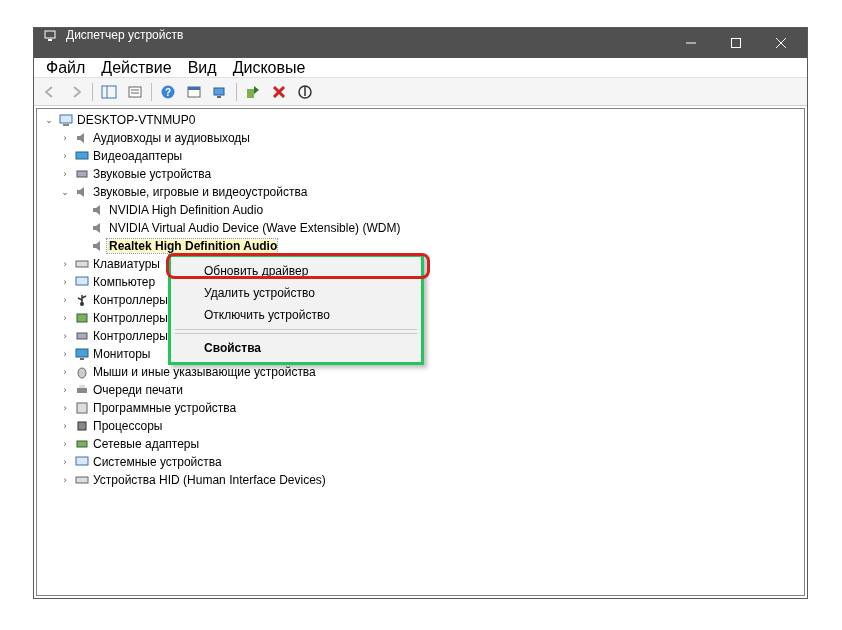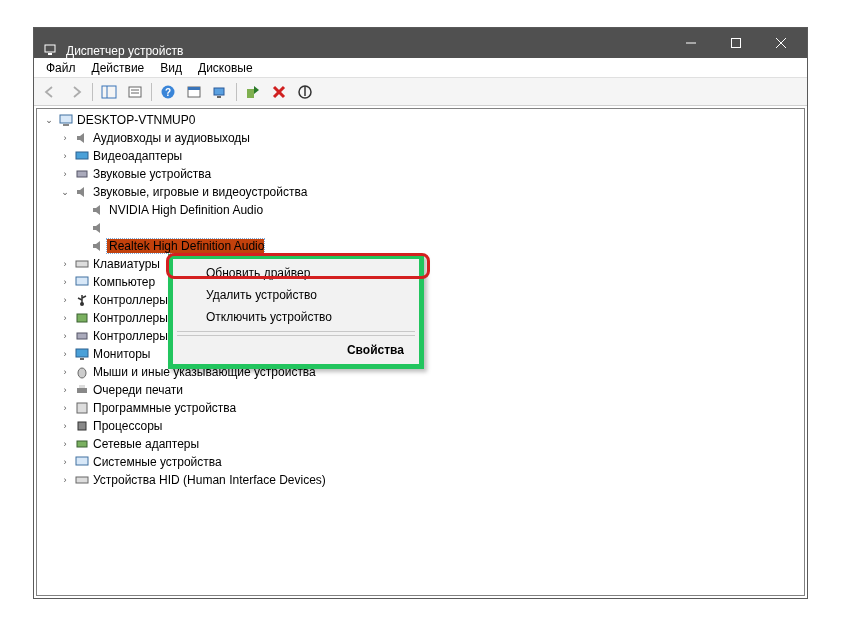--- a/index.html
+++ b/index.html
@@ -21,21 +21,21 @@
     border: 1px solid #5a5a5a;
     background: #fff;
     display: flex;
     flex-direction: column;
   }
   .titlebar {
     height: 30px;
     background: #505050;
     color: #fff;
     display: flex;
-    align-items: flex-end;
+    align-items: flex-start;
     padding: 0 4px 0 8px;
   }
   .titlebar-icon {
     width: 16px;
     height: 16px;
     margin-right: 8px;
     display: inline-flex;
     align-items: center;
     justify-content: center;
   }
@@ -53,21 +53,21 @@
   .menubar {
     height: 20px;
     background: #fff;
     border-bottom: 1px solid #e0e0e0;
     display: flex;
     align-items: center;
     padding: 0 4px;
   }
   .menu-item {
     padding: 10px 8px;
-    font-size: 12px;
+    font-size: 16px;
   }
   .toolbar {
     height: 28px;
     background: #f5f5f5;
     border-bottom: 1px solid #d0d0d0;
     display: flex;
     align-items: center;
     padding: 0 4px;
     gap: 2px;
   }
@@ -111,44 +111,45 @@
     color: #555;
   }
   .tree-icon {
     width: 18px;
     display: inline-flex;
     align-items: center;
     justify-content: center;
   }
   .tree-label { padding-left: 2px; }
   .tree-row.selected .tree-label {
-    background: #c2410c;
+    background: #fef9c3;
     outline: 1px dotted #7aa7d8;
+    font-weight: bold;
   }
   .context-menu {
     position: absolute;
     left: 168px;
     top: 254px;
     width: 256px;
     background: #f2f2f2;
-    border: 5px solid #22c55e;
+    border: 3px solid #22c55e;
     box-shadow: 3px 3px 4px rgba(0,0,0,0.25);
     padding: 3px;
     font-size: 12px;
   }
   .cm-item {
     padding: 4px 12px 4px 30px;
     position: relative;
   }
   .cm-sep {
     height: 1px;
     background: #c8c8c8;
     margin: 3px 1px;
   }
-  .cm-item.bold { font-weight: bold; text-align: right; }
+  .cm-item.bold { font-weight: bold; }
   .highlight-box {
     position: absolute;
     border: 3px solid #d42020;
     border-radius: 8px;
     pointer-events: none;
   }
   .highlight-box.hl1 {
     left: 166px;
     top: 253px;
     width: 264px;
@@ -329,20 +330,21 @@
       <span class="tree-label">NVIDIA High Definition Audio</span>
     </div>
 
     <div class="tree-row">
       <span class="tree-indent" style="width:52px"></span>
       <span class="tree-icon">
           <svg width="14" height="14">
             <path d="M2 5 L5 5 L9 2 L9 12 L5 9 L2 9 Z" fill="#888"></path>
           </svg>
         </span>
+      <span class="tree-label">NVIDIA Virtual Audio Device (Wave Extensible) (WDM)</span>
     </div>
 
     <div class="tree-row selected">
       <span class="tree-indent" style="width:52px"></span>
       <span class="tree-icon">
           <svg width="14" height="14">
             <path d="M2 5 L5 5 L9 2 L9 12 L5 9 L2 9 Z" fill="#888"></path>
           </svg>
         </span>
       <span class="tree-label">Realtek High Definition Audio</span>

